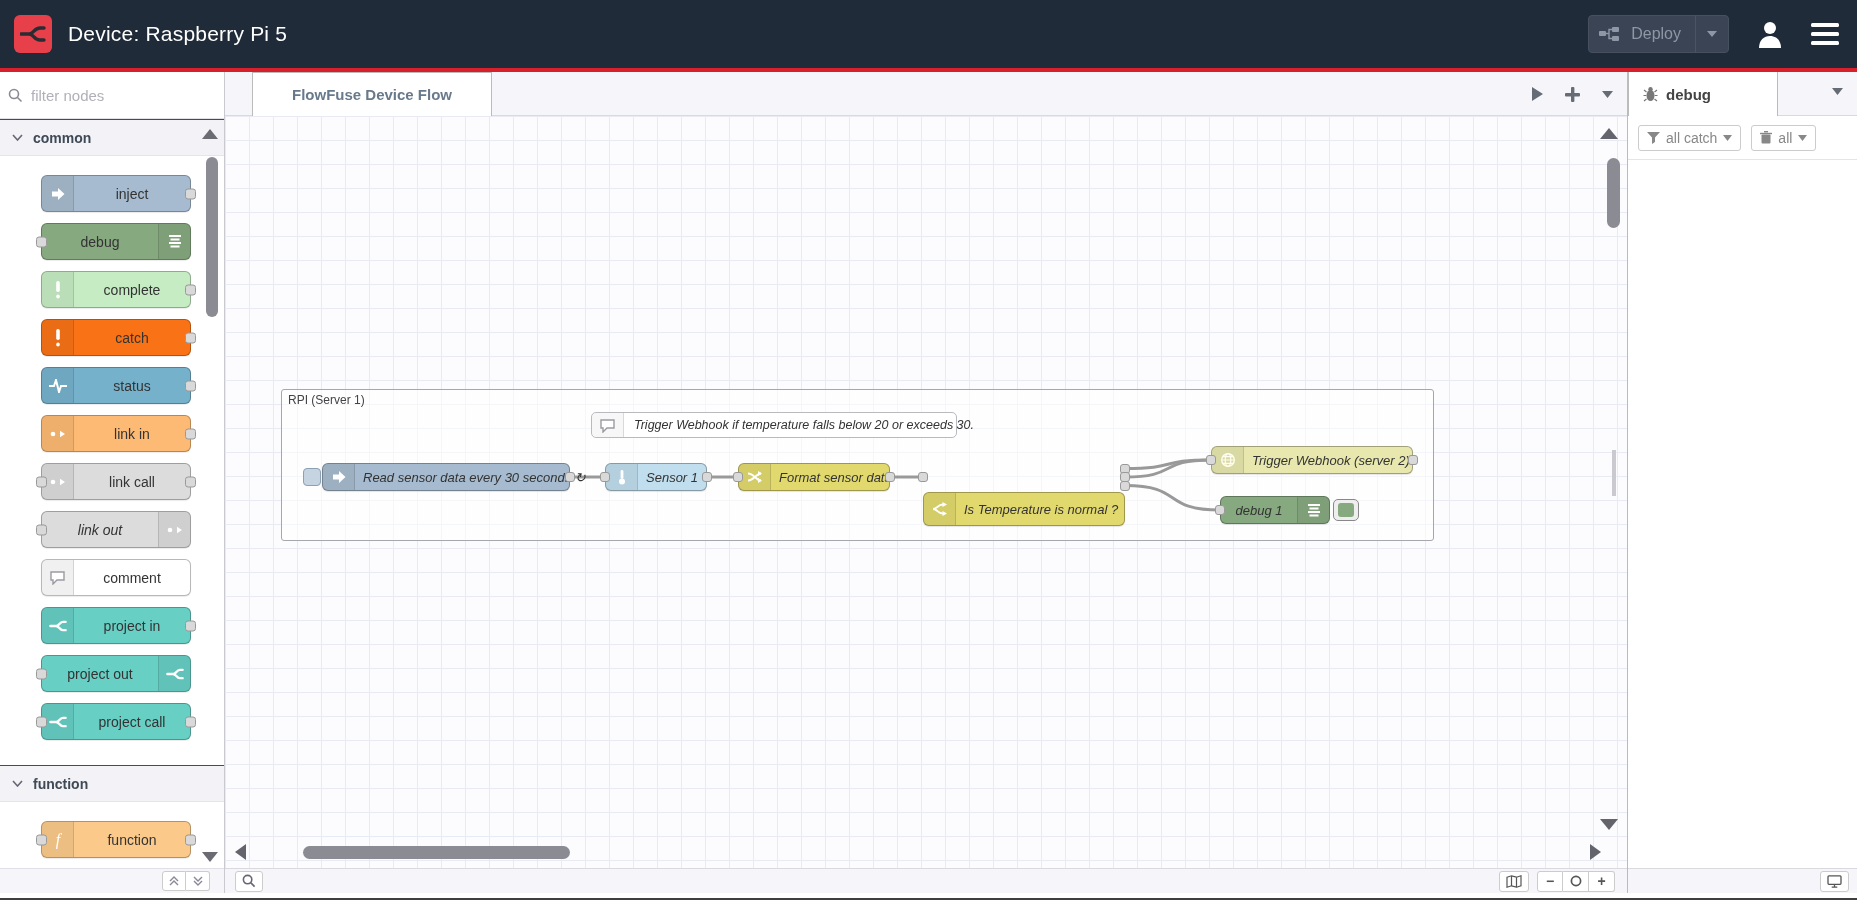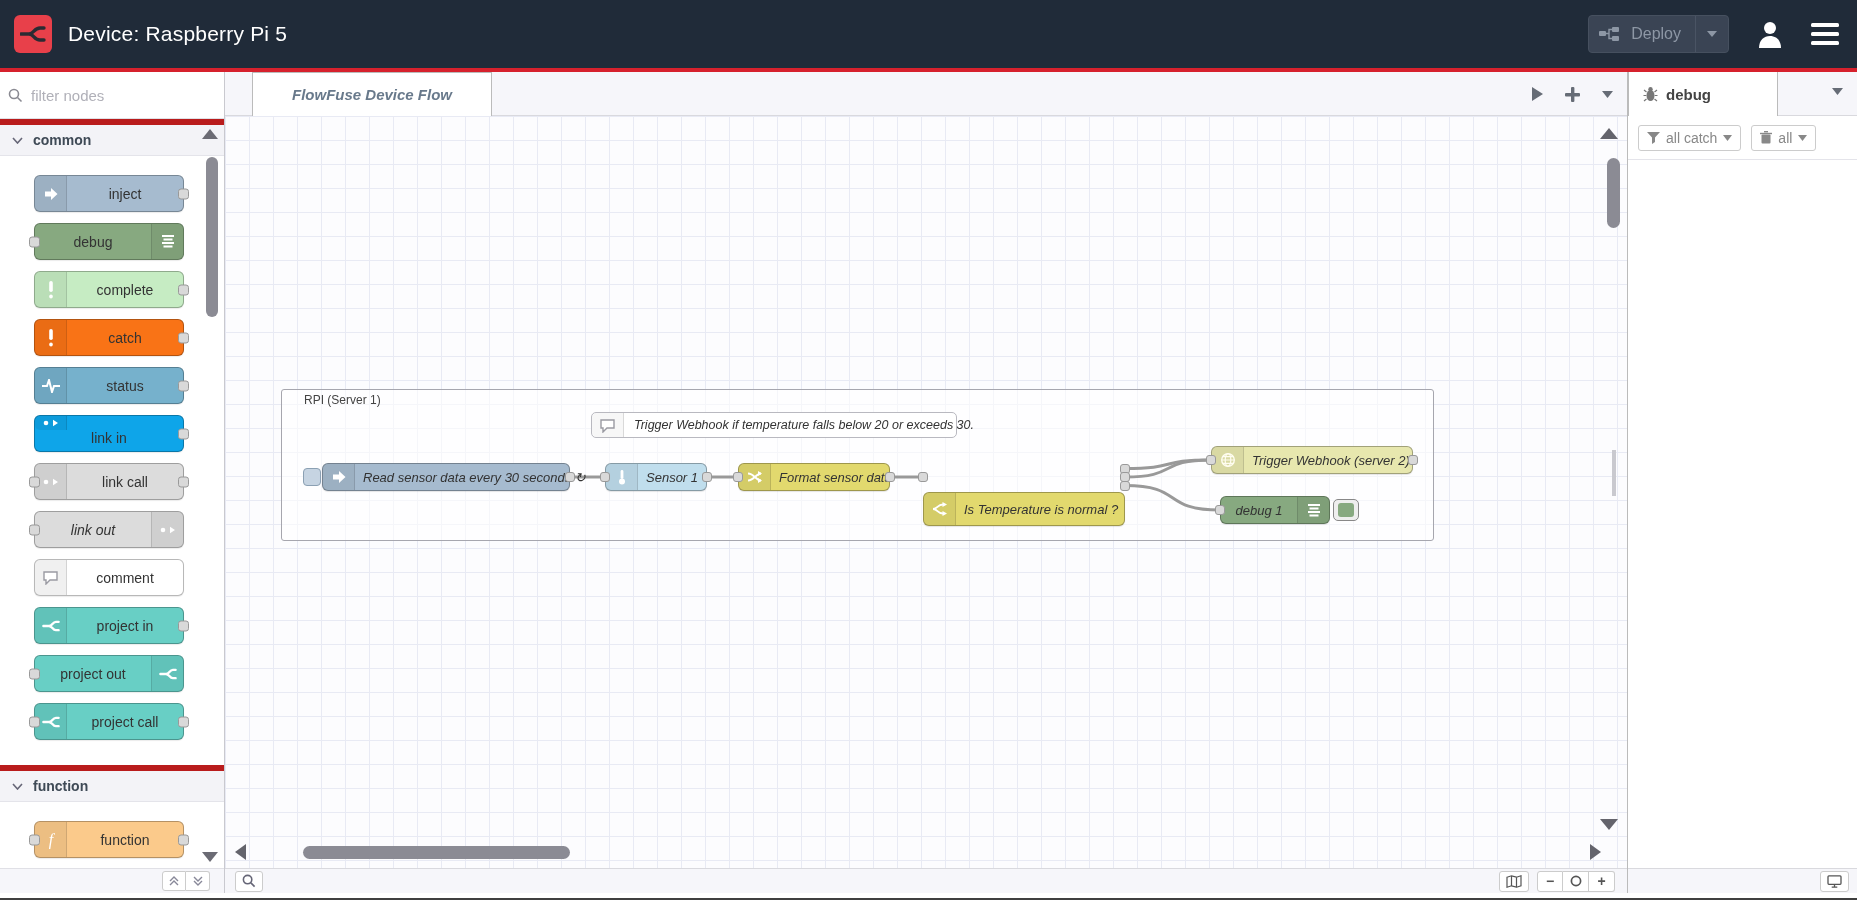--- a/index.html
+++ b/index.html
@@ -17,23 +17,23 @@
 
   
   #main { display:flex; height:821px; }
 
   
   #palette { width:225px; border-right:1px solid #c9c9cf; display:flex; flex-direction:column; background:#fff; position:relative; }
   #palette-search { height:47px; border-bottom:1px solid #e0e0e6; display:flex; align-items:center; padding:0 8px; gap:8px; }
   #palette-search input { border:none; outline:none; font-size:15px; color:#555; width:150px; background:transparent; }
   #palette-search input::placeholder { color:#b0b0b8; }
   #palette-scroll { flex:1; overflow:hidden; position:relative; }
-  .pal-cat-header { height:37px; background:#f3f3f7; border-top:6px solid #b91c1c; border-bottom:1px solid #e4e4ea; display:flex; align-items:center; padding:0 12px; gap:10px; }
+  .pal-cat-header { height:37px; background:#f3f3f7; border-top:1px solid #b91c1c; border-bottom:1px solid #e4e4ea; display:flex; align-items:center; padding:0 12px; gap:10px; }
   .pal-cat-header .cat-label { font-size:14px; font-weight:bold; color:#3f4a56; }
-  .pal-items { padding:8px 0 14px 8px; }
+  .pal-items { padding:8px 0 14px 15px; }
   .pal-node { position:relative; width:150px; height:37px; margin:11px auto 11px 26px; border-radius:6px; border:1px solid rgba(0,0,0,.28); font-size:14px; color:#333; display:flex; align-items:center; box-shadow:0 1px 1px rgba(0,0,0,.08); }
   .pal-node .nlabel { flex:1; text-align:center; padding:0 6px; white-space:nowrap; overflow:hidden; }
   .icon-area { width:32px; align-self:stretch; background:rgba(0,0,0,.06); display:flex; align-items:center; justify-content:center; flex:none; }
   .icon-area.left  { border-right:1px solid rgba(0,0,0,.12); border-radius:5px 0 0 5px; }
   .icon-area.right { border-left:1px solid rgba(0,0,0,.12); border-radius:0 5px 5px 0; }
   .port { position:absolute; width:11px; height:11px; background:#d9d9d9; border:1px solid #999; border-radius:3px; top:50%; transform:translateY(-50%); }
   .port.pin  { left:-6px; }
   .port.pout { right:-6px; }
   #palette-footer { height:25px; border-top:1px solid #e0e0e6; background:#f6f6fa; display:flex; align-items:center; justify-content:flex-end; padding:0 14px; }
   .pf-btn { width:24px; height:20px; background:#fff; border:1px solid #ccc; display:flex; align-items:center; justify-content:center; }
@@ -41,28 +41,28 @@
   .pf-btn:last-child  { border-radius:0 3px 3px 0; border-left:none; }
   
   .sb-arrow { position:absolute; color:#6b6b74; }
   #pal-sb-up   { right:6px; top:10px; }
   #pal-sb-thumb{ position:absolute; right:6px; top:38px; width:12px; height:160px; background:#8b8b94; border-radius:6px; }
   #pal-sb-down { right:6px; bottom:6px; }
 
   
   #workspace { flex:1; display:flex; flex-direction:column; min-width:0; }
   #tabbar { height:44px; background:#f6f6fa; border-bottom:1px solid #d9d9de; display:flex; align-items:flex-start; position:relative; }
-  #flow-tab { margin-left:27px; width:240px; height:44px; background:#fff; border:1px solid #bbb; border-bottom:none; display:flex; align-items:center; justify-content:center; font-size:15px; font-weight:bold; color:#68798b;font-style:italic; }
+  #flow-tab { margin-left:27px; width:240px; height:44px; background:#fff; border:1px solid #bbb; border-bottom:none; display:flex; align-items:center; justify-content:center; font-size:15px; font-weight:bold; color:#68798b; }
   #tabbar-right { position:absolute; right:14px; top:0; height:44px; display:flex; align-items:center; gap:22px; }
   #canvas { flex:1; position:relative; overflow:hidden;
     background-color:#fcfcfe;
     background-image:linear-gradient(#e8eaf4 1px, transparent 1px), linear-gradient(90deg, #e8eaf4 1px, transparent 1px);
     background-size:24px 24px; }
   #flow-group { position:absolute; background:rgba(255,255,255,.55); border:1px solid #a6a6ae; border-radius:3px; }
-  #flow-group .group-label { position:absolute; top:3px; left:22px; font-size:12px; color:#444; }
+  #flow-group .group-label { position:absolute; top:3px; left:6px; font-size:12px; color:#444; }
   #wires { position:absolute; left:0; top:0; pointer-events:none; }
   .flow-node { position:absolute; border-radius:6px; border:1px solid rgba(0,0,0,.30); display:flex; align-items:center; font-size:13px; font-style:italic; color:#333; box-shadow:0 1px 1px rgba(0,0,0,.10); }
   .flow-node .nlabel { flex:1; text-align:center; padding:0 8px; white-space:nowrap; }
   .fport { position:absolute; width:10px; height:10px; background:#d9d9d9; border:1px solid #999; border-radius:3px; }
   .inject-button { position:absolute; width:18px; height:18px; border-radius:4px; background:#c6d4e2; border:1px solid #8ba0b3; }
   .debug-toggle { position:absolute; width:26px; height:22px; border-radius:5px; background:#eee; border:1px solid #888; display:flex; align-items:center; justify-content:center; }
   .debug-toggle .dt-inner { width:16px; height:14px; border-radius:3px; background:#87a980; }
   #comment-node { position:absolute; background:#fff; border:1px solid #b9b9c0; border-radius:5px; display:flex; align-items:center; font-size:12.5px; font-style:italic; color:#333; }
   #comment-node .icon-area { background:rgba(0,0,0,.03); }
   #comment-node .nlabel { flex:1; text-align:center; padding:0 10px; white-space:nowrap; }
@@ -205,21 +205,21 @@
             </div>
             <div class="pal-node" style="background: rgb(118, 177, 204);">
               <span class="icon-area left">
                 <svg width="18" height="14" viewBox="0 0 18 14">
                   <polyline points="0,7 5,7 7,1 10,13 12,7 18,7" stroke="#fff" stroke-width="2" fill="none"></polyline>
                 </svg>
               </span>
               <span class="nlabel">status</span>
               <span class="port pout"></span>
             </div>
-            <div class="pal-node" style="background: #0ea5e9; flex-direction: column;">
+            <div class="pal-node" style="background: #fdba74;">
               <span class="icon-area left">
                 <svg width="16" height="14" viewBox="0 0 16 14">
                   <circle cx="3" cy="7" r="2.3" fill="#fff"></circle>
                   <path d="M5 7h5V3.8L15 7l-5 3.2V7z" fill="#fff"></path>
                 </svg>
               </span>
               <span class="nlabel">link in</span>
               <span class="port pout"></span>
             </div>
             <div class="pal-node" style="background: rgb(220, 220, 220);">

